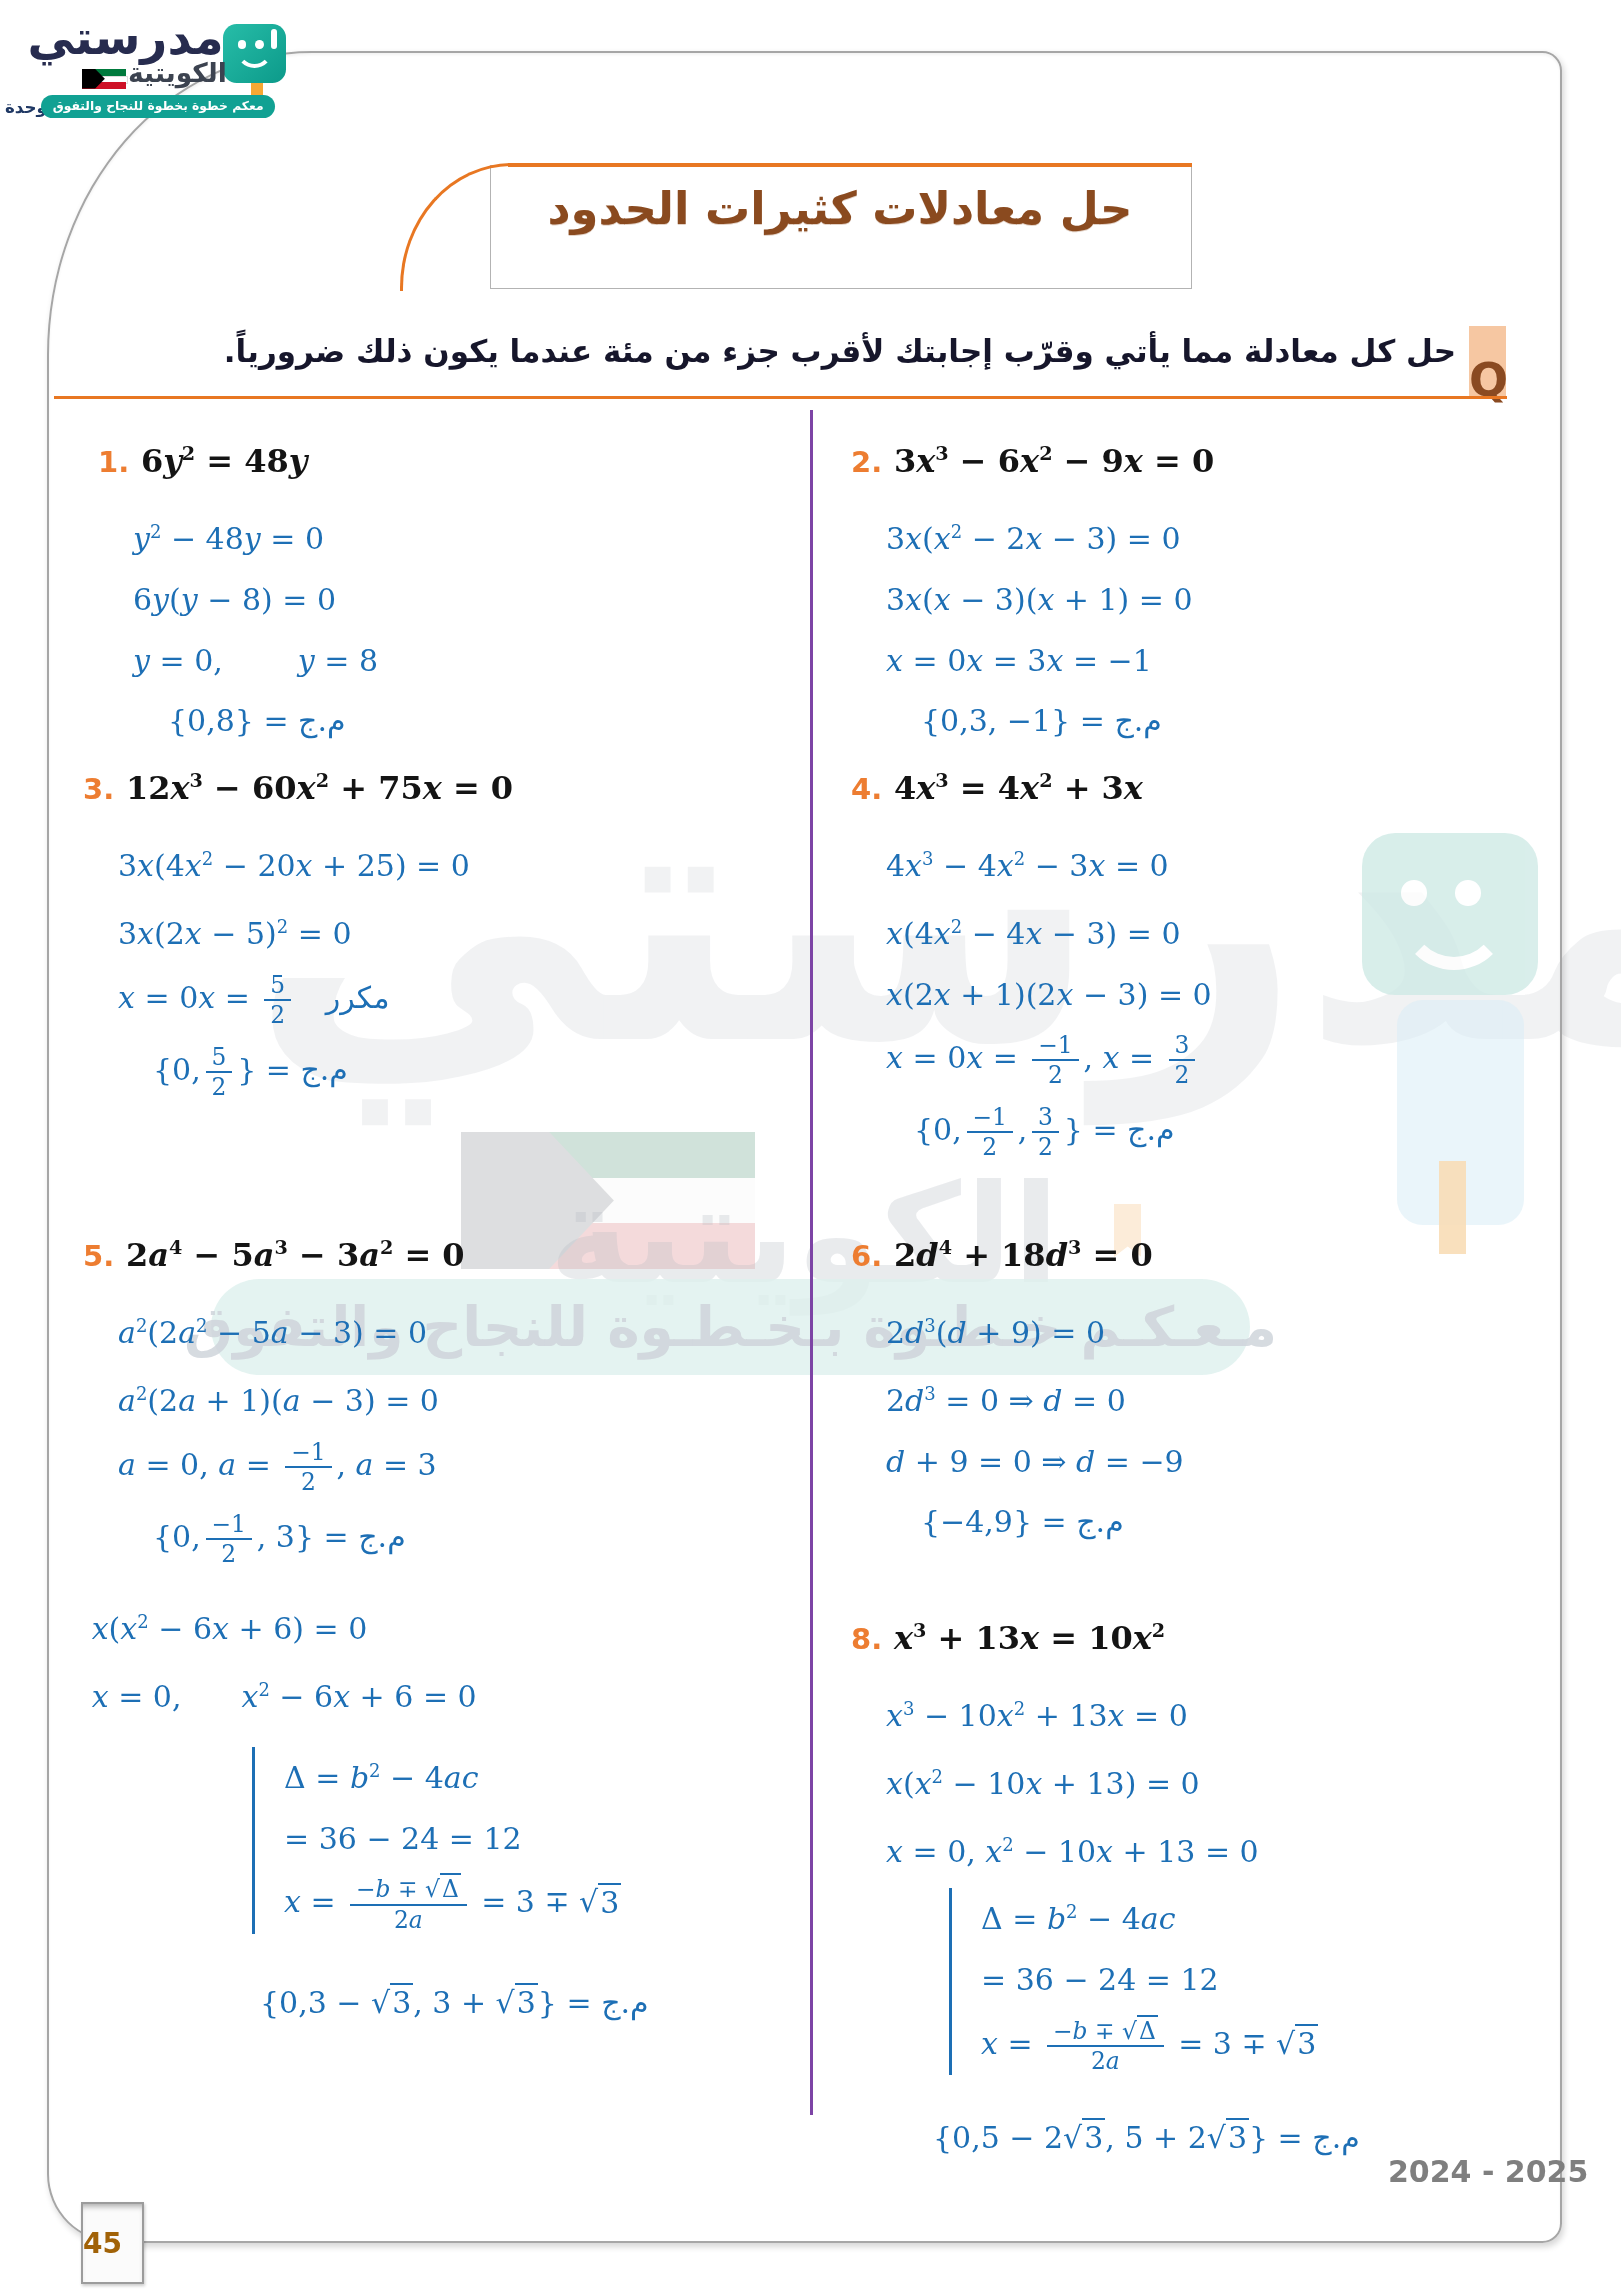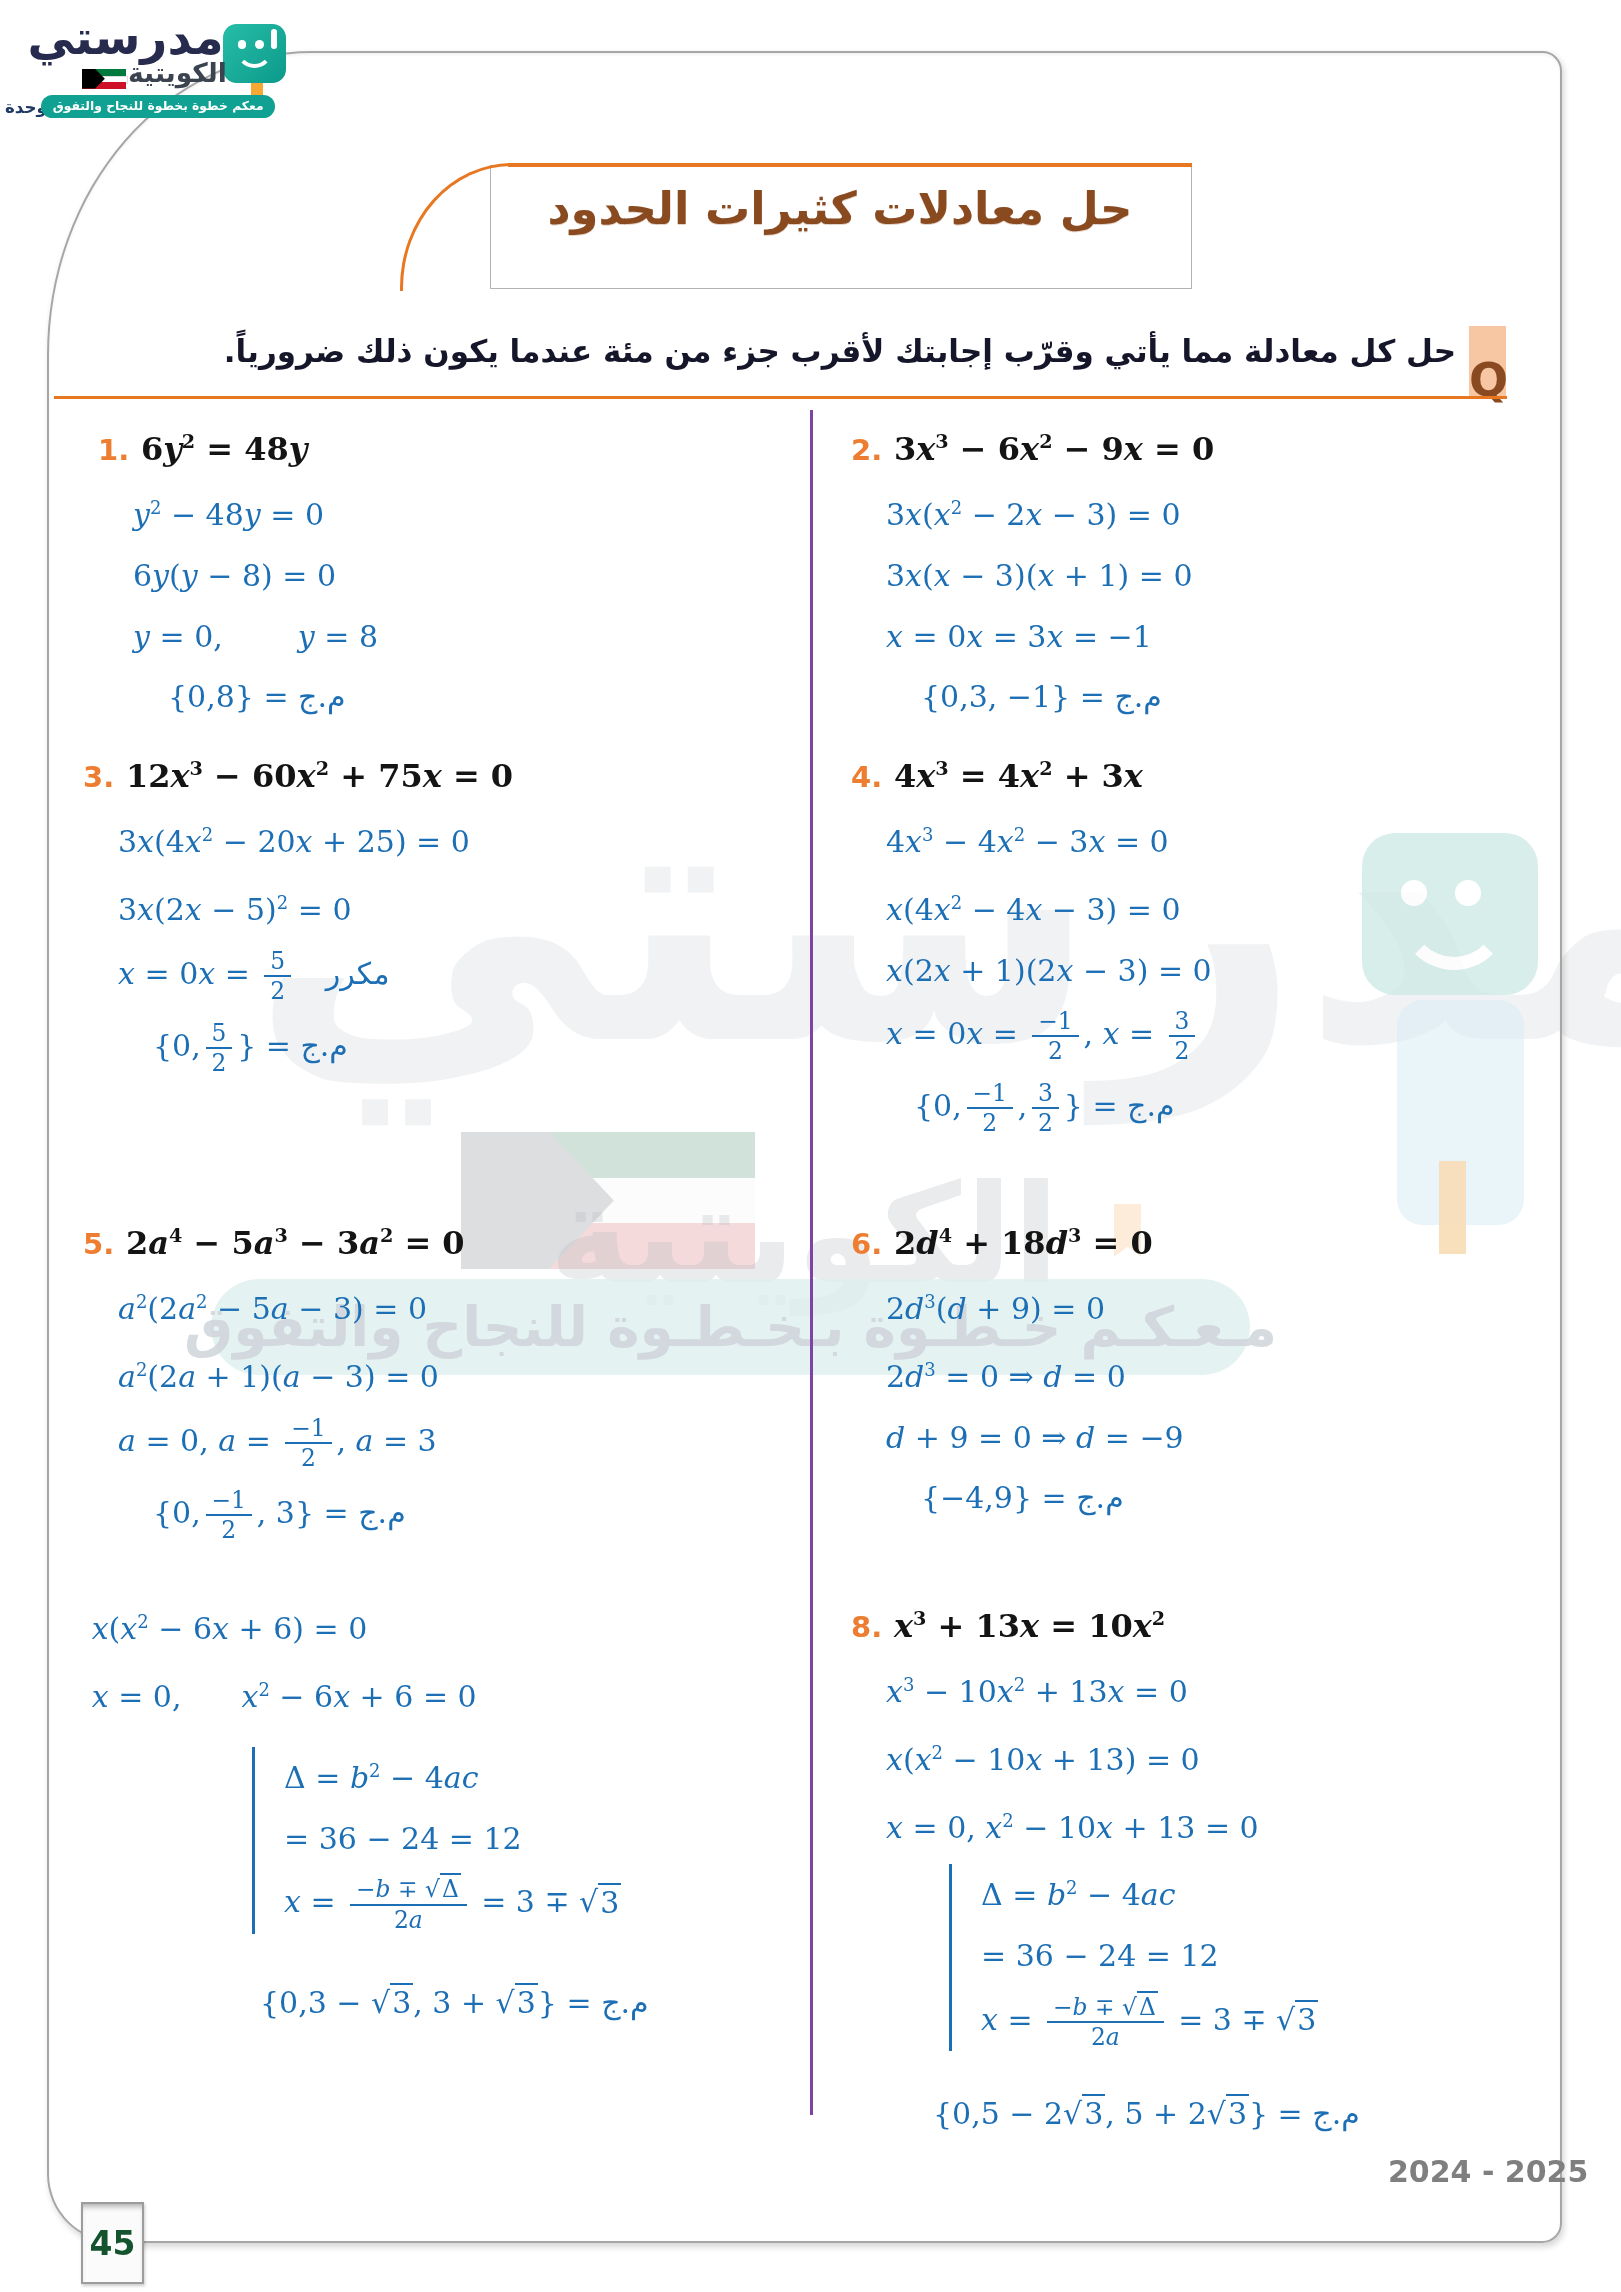--- a/index.html
+++ b/index.html
@@ -74,21 +74,21 @@
   .wm-icon2{left:1397px;top:1000px;width:127px;height:225px;border-radius:25.5px;background:#d9ecf6;opacity:.55;}
   .wm-tongue{left:1439px;top:1161px;width:27.4px;height:93px;background:#f8ddb6;opacity:.9;}
   .wm-band{left:211px;top:1279px;width:1039px;height:96px;background:#def1ee;border-radius:49px;opacity:.8;
            display:flex;align-items:center;justify-content:center;}
   .wm-band span{font-size:55px;font-weight:bold;color:#c3cad2;white-space:nowrap;opacity:.85;}
   .wm-ribbon{left:1114px;top:1204px;width:27.4px;height:53px;background:#fcecd9;
              clip-path:polygon(0 0,100% 0,100% 100%,50% 80%,0 100%);}
 
   
   .problem{position:absolute;width:725px;color:#1d6fb5;font-family:"DejaVu Serif",serif;z-index:2;}
-  .phead{color:#141414;font-weight:bold;font-size:32px;line-height:41px;margin-bottom:13.7px;white-space:nowrap;}
+  .phead{color:#141414;font-weight:bold;font-size:32px;line-height:65px;margin-bottom:13.7px;white-space:nowrap;}
   .pnum{color:#ed7d31;font-family:"DejaVu Sans",sans-serif;font-size:29px;font-weight:bold;
         display:inline-block;margin-right:11.8px;}
   .mline{font-size:30px;line-height:47px;margin-bottom:13.7px;white-space:nowrap;direction:ltr;}
   .steps{padding-left:35px;}
   .p7 .steps{padding-left:13.7px;}
   sup{font-size:.6em;}
   .frac{display:inline-flex;flex-direction:column;text-align:center;vertical-align:middle;
         font-size:.78em;line-height:1.2;margin:0 4.9px;}
   .ftop{padding:0 5.9px;}
   .fbot{border-top:2px solid currentColor;padding:0 5.9px;}
@@ -102,22 +102,22 @@
   .p7 .answer{margin-top:45px;padding-left:182px;}
   .p8 .answer{margin-top:39px;padding-left:82px;}
   .p1{left:98px;top:421px}.p2{left:851px;top:421px}
   .p3{left:83px;top:748px}.p4{left:851px;top:748px}
   .p5{left:83px;top:1215px}.p6{left:851px;top:1215px}
   .p7{left:78px;top:1598px}.p8{left:851px;top:1598px}
 
   
   .page-tab{position:absolute;left:81px;top:2202px;width:59px;height:78px;background:#fbfbfb;
             border:2px solid #9c9c9c;box-shadow:inset 0 5.9px 5.9px -3.9px rgba(0,0,0,.35),1px 2px 2.9px rgba(0,0,0,.2);
-            z-index:3;display:flex;align-items:center;justify-content:center;
-            font-size:33px;font-weight:bold;color:#14532d;}
+            z-index:3;display:flex;align-items:center;justify-content:flex-start;
+            font-size:28px;font-weight:bold;color:#a16207;}
   .year{position:absolute;left:1388px;top:2154px;font-size:30px;font-weight:bold;color:#7f7f7f;z-index:3;}
 </style>
 </head>
 <body>
 
 <div class="page">
 
   <div class="wm wm-word1">مدرستي</div>
   <div class="wm wm-flag">
     <div class="s g"></div>

